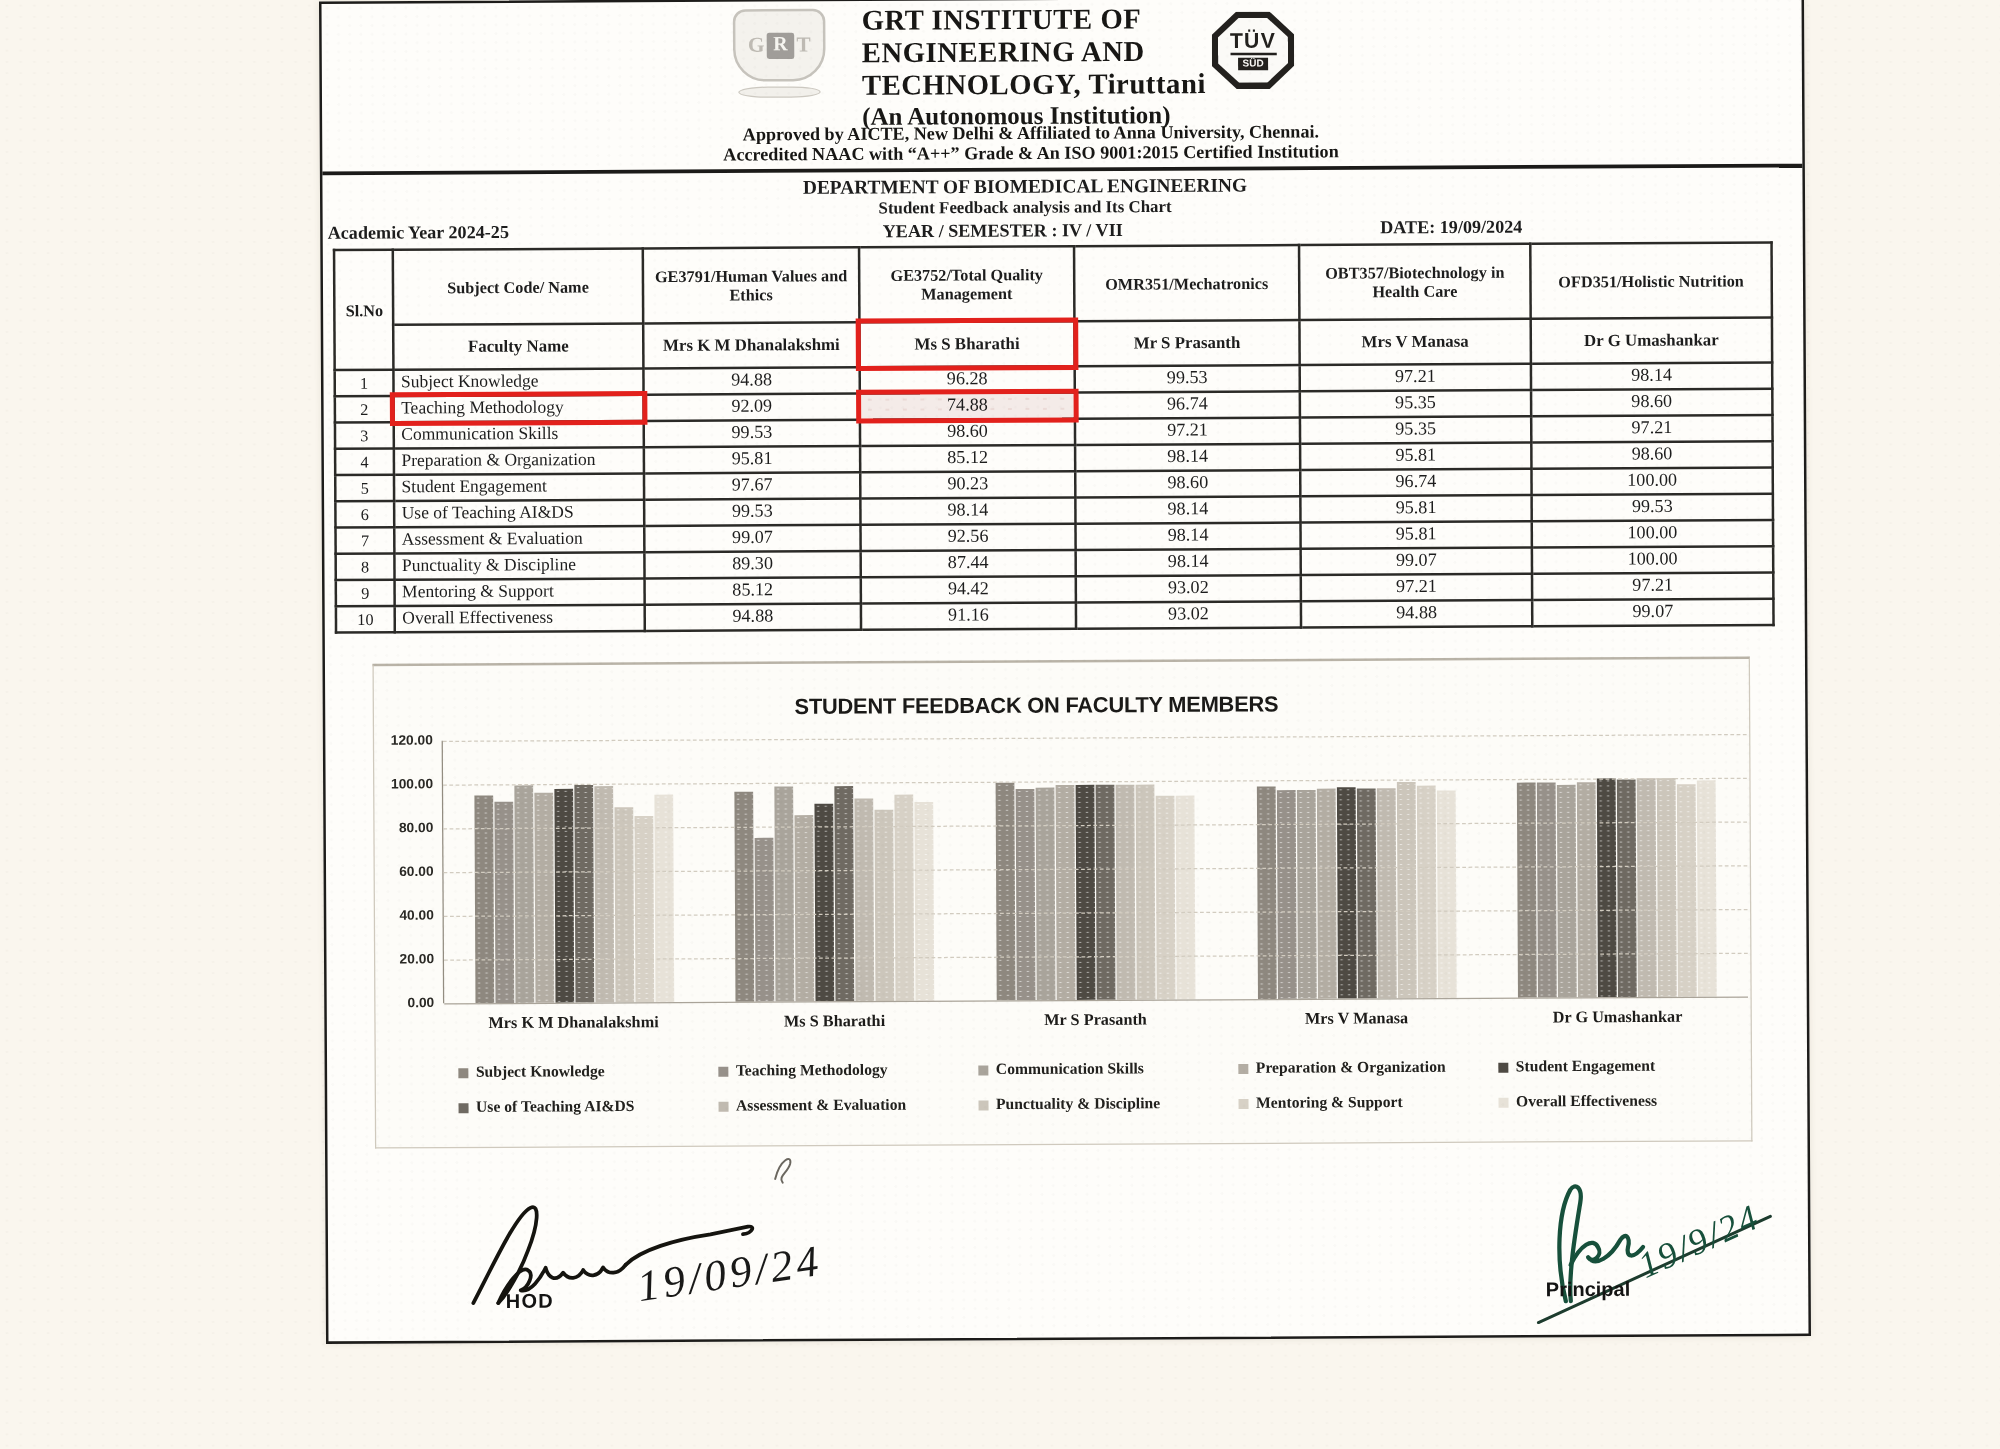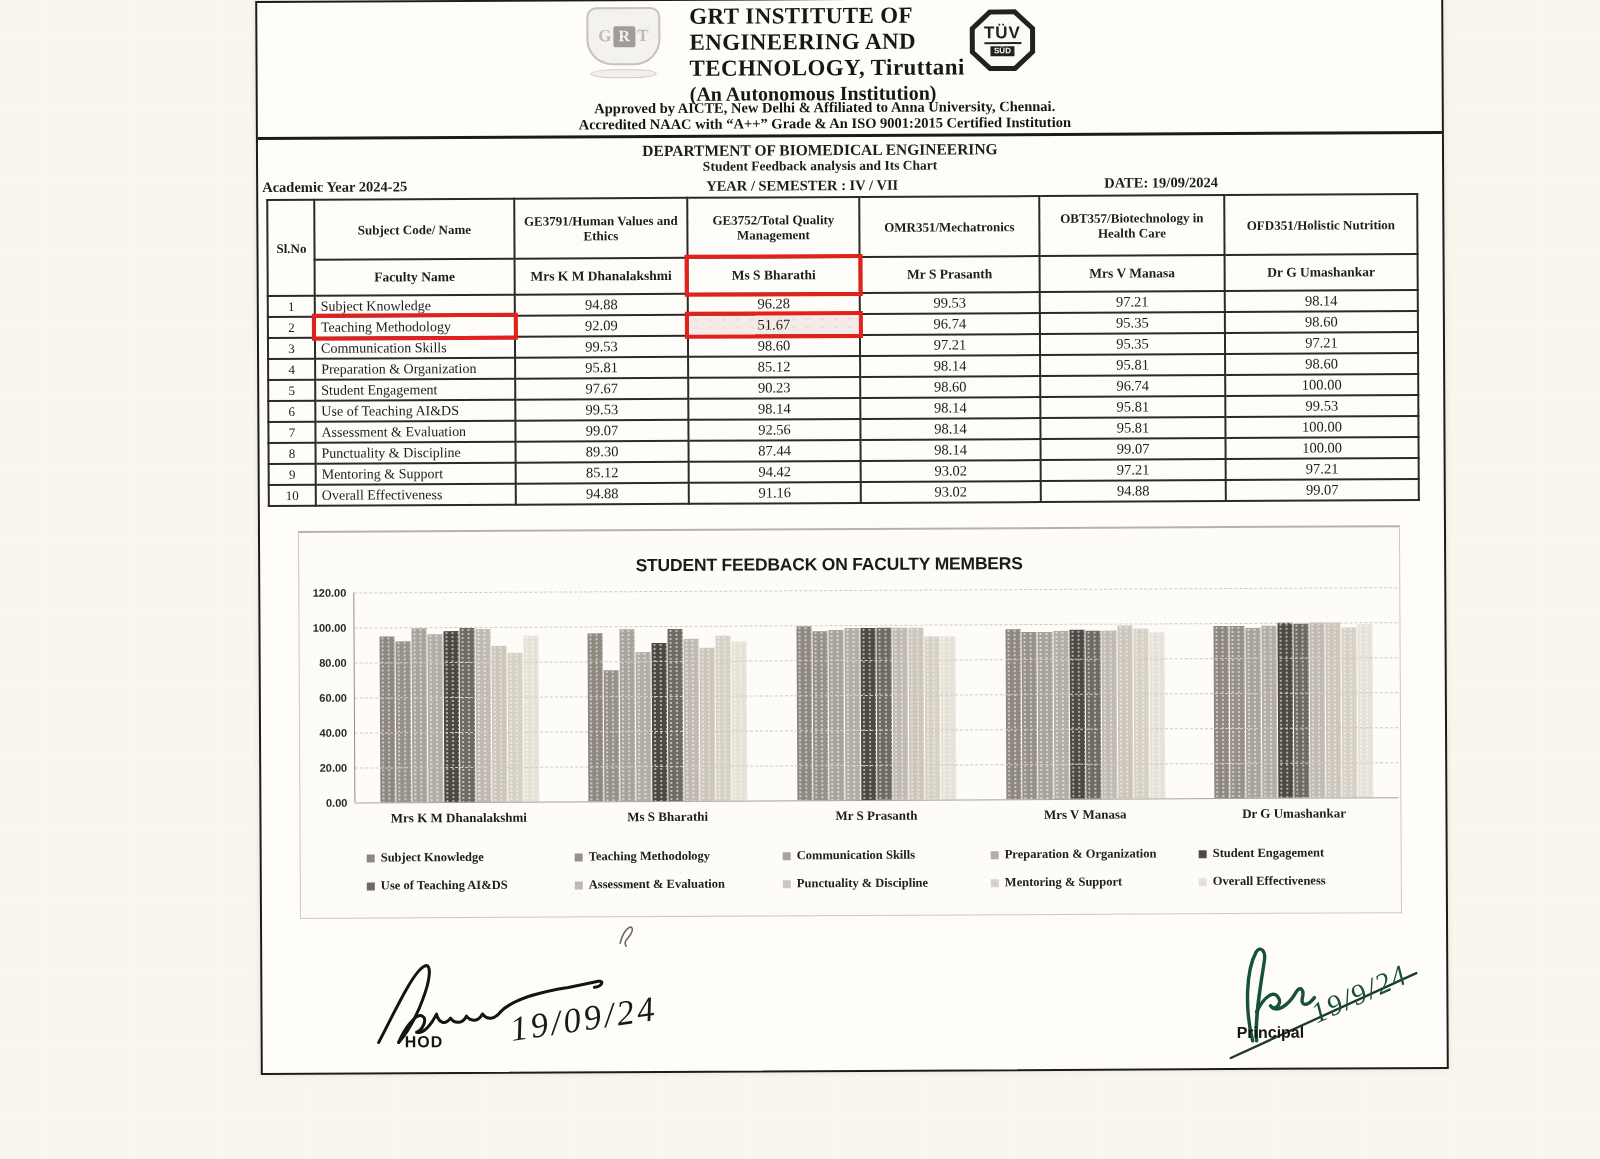--- a/index.html
+++ b/index.html
@@ -187,21 +187,21 @@
             <td class="c-val">94.88</td>
             <td class="c-val">96.28</td>
             <td class="c-val">99.53</td>
             <td class="c-val">97.21</td>
             <td class="c-val">98.14</td>
           </tr>
           <tr>
             <td class="c-sl">2</td>
             <td class="c-param red-outline">Teaching Methodology</td>
             <td class="c-val">92.09</td>
-            <td class="c-val red-outline cell-tint">51.67</td>
+            <td class="c-val red-outline cell-tint">74.88</td>
             <td class="c-val">96.74</td>
             <td class="c-val">95.35</td>
             <td class="c-val">98.60</td>
           </tr>
           <tr>
             <td class="c-sl">3</td>
             <td class="c-param">Communication Skills</td>
             <td class="c-val">99.53</td>
             <td class="c-val">98.60</td>
             <td class="c-val">97.21</td>

